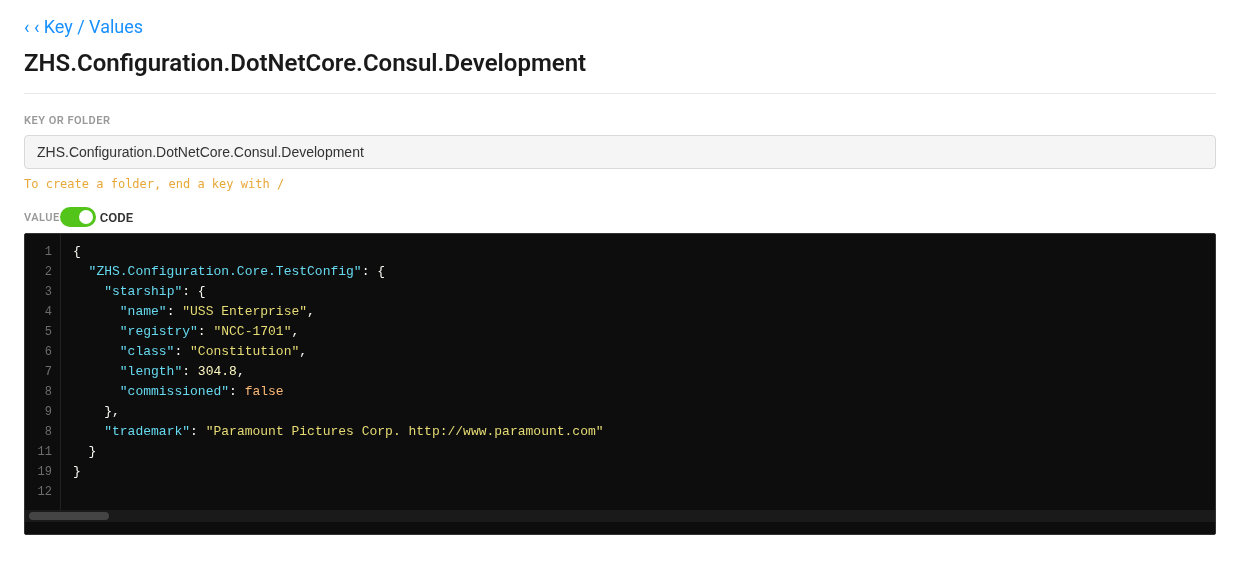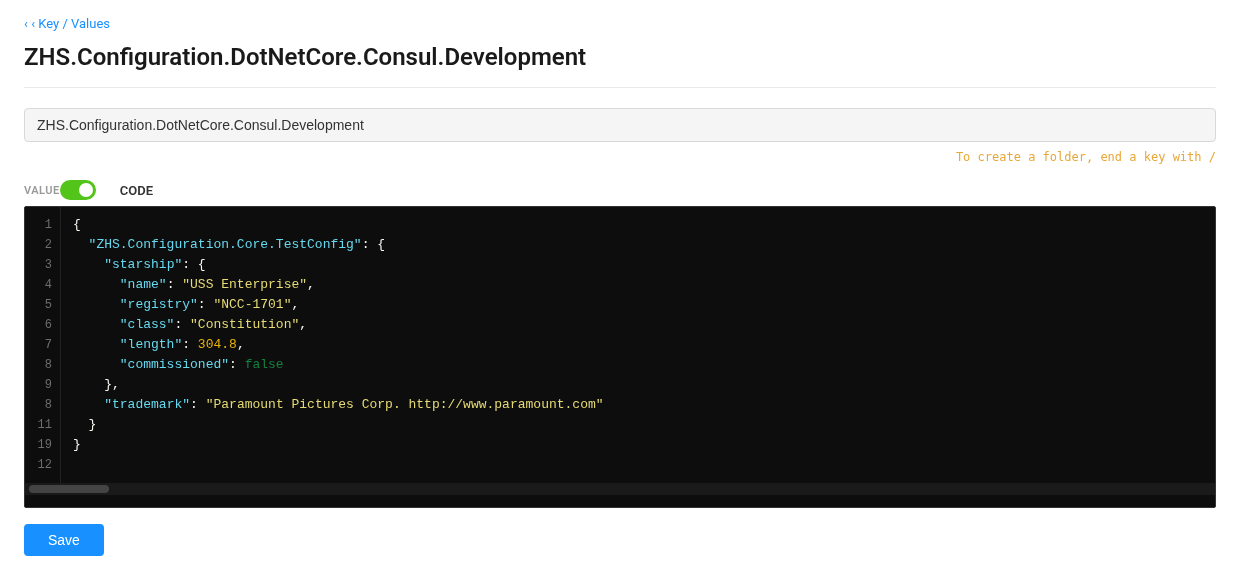--- a/index.html
+++ b/index.html
@@ -8,21 +8,21 @@
       background: #fff;
       color: #333;
       font-size: 14px;
     }
     .page-container {
       padding: 16px 24px;
       max-width: 1240px;
     }
     .breadcrumb {
       color: #1890ff;
-      font-size: 13px;
+      font-size: 18px;
       margin-bottom: 12px;
       cursor: pointer;
     }
     .page-title {
       font-size: 24px;
       font-weight: 600;
       color: #1a1a1a;
       margin-bottom: 20px;
       padding-bottom: 16px;
       border-bottom: 1px solid #e8e8e8;
@@ -43,42 +43,41 @@
       font-size: 14px;
       color: #333;
       background: #f5f5f5;
       outline: none;
       margin-bottom: 8px;
     }
     .hint-text {
       font-size: 12px;
       color: #999;
       margin-bottom: 16px;
-      text-align: right;
     }
     .hint-text span {
       color: #e8a838;
       font-family: monospace;
     }
     .value-header {
       display: flex;
       align-items: center;
       margin-bottom: 6px;
     }
     .value-label {
       font-size: 11px;
       font-weight: 600;
       color: #999;
       letter-spacing: 0.5px;
       text-transform: uppercase;
     }
     .code-toggle {
       display: flex;
       align-items: center;
-      gap: 24px;
+      gap: 4px;
     }
     .toggle-switch {
       position: relative;
       width: 36px;
       height: 20px;
     }
     .toggle-switch input {
       opacity: 0;
       width: 0;
       height: 0;
@@ -141,22 +140,22 @@
     .code-content {
       padding: 8px 12px;
       flex: 1;
       white-space: pre;
       line-height: 20px;
       color: #f8f8f2;
     }
     .c-brace { color: #f8f8f2; }
     .c-key { color: #66d9ef; }
     .c-string { color: #e6db74; }
-    .c-number { color: #eab308; }
-    .c-bool { color: #15803d; }
+    .c-number { color: #fef9c3; }
+    .c-bool { color: #fdba74; }
     .c-colon { color: #f8f8f2; }
     .scrollbar-area {
       background: #1a1a1a;
       height: 12px;
       position: relative;
       overflow: hidden;
     }
     .scrollbar-thumb {
       height: 8px;
       margin-top: 2px;
@@ -191,20 +190,21 @@
 <div class="page-container">
 
   <div class="breadcrumb">
     <span>‹</span>
     <span style="margin-left:0;">‹ Key / Values</span>
   </div>
 
   <h1 class="page-title">ZHS.Configuration.DotNetCore.Consul.Development</h1>
 
   <div>
+    <div class="field-label">KEY OR FOLDER</div>
     <input type="text" class="key-input" value="ZHS.Configuration.DotNetCore.Consul.Development" placeholder="ZHS.Configuration.DotNetCore.Consul.Development" style="">
     <div class="hint-text">
       <span>To create a folder, end a key with </span>
       <span>/</span>
     </div>
   </div>
 
   <div class="value-header">
     <div class="value-label">VALUE</div>
     <div class="code-toggle">
@@ -249,17 +249,14 @@
 <span class="c-brace">}</span>
 </div>
     </div>
 
     <div class="scrollbar-area">
       <div class="scrollbar-thumb"></div>
     </div>
     <div class="bottom-bar"></div>
   </div>
 
-  <div class="save-section">
-    <button class="save-button">Save</button>
-  </div>
 
 </div>
 
 </body></html>

